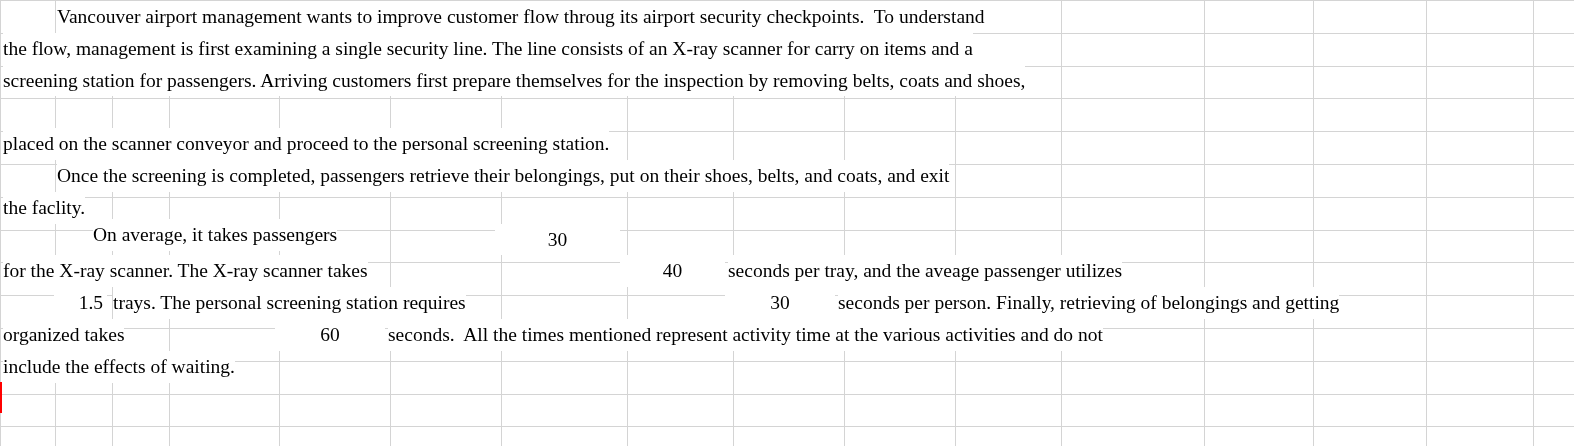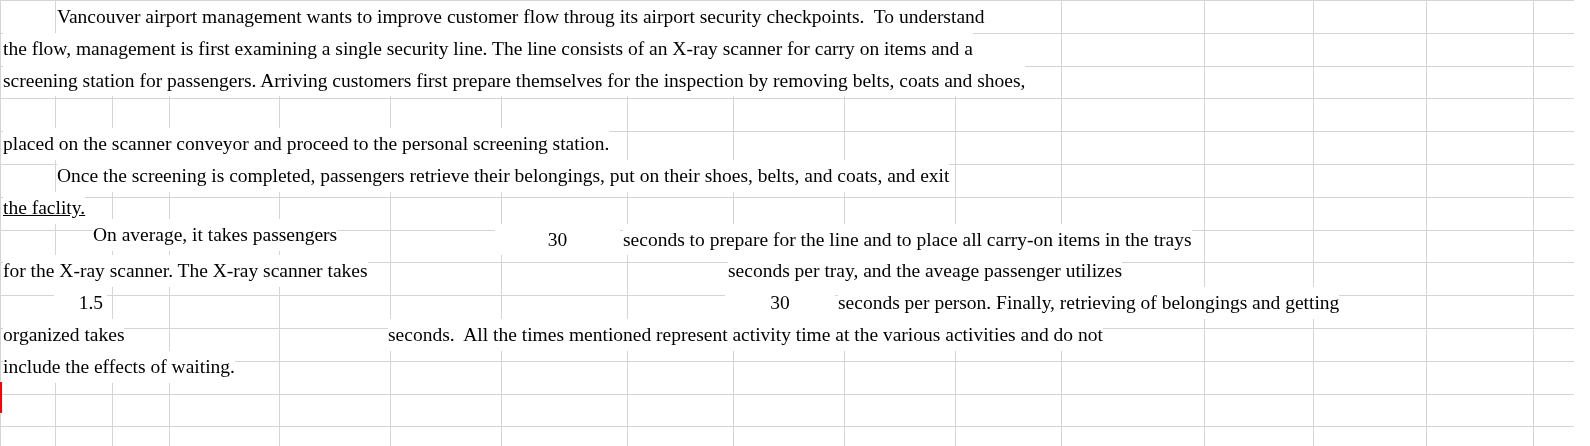--- a/index.html
+++ b/index.html
@@ -329,27 +329,29 @@
           <td style="width: 72px;"></td>
         </tr>
       </tbody>
   </table>
   <div class="overlay">
       <div class="cell-text" style="left: 57px; top: 1px;">Vancouver airport management wants to improve customer flow throug its airport security checkpoints.  To understand</div>
       <div class="cell-text" style="left: 3px; top: 32.8px;">the flow, management is first examining a single security line. The line consists of an X-ray scanner for carry on items and a</div>
       <div class="cell-text" style="left: 3px; top: 64.6px;">screening station for passengers. Arriving customers first prepare themselves for the inspection by removing belts, coats and shoes,</div>
       <div class="cell-text" style="left: 3px; top: 128.2px;">placed on the scanner conveyor and proceed to the personal screening station.</div>
       <div class="cell-text" style="left: 57px; top: 160px;">Once the screening is completed, passengers retrieve their belongings, put on their shoes, belts, and coats, and exit</div>
-      <div class="cell-text" style="left: 3px; top: 191.8px; text-decoration: underline;">the faclity.</div>
+      <div class="cell-text" style="left: 3px; top: 191.8px;">the faclity.</div>
       <div class="cell-text" style="left: 57px; top: 219px; margin-left: 36px;">On average, it takes passengers</div>
       <div class="cell-text num" style="left: 495px; top: 223.6px; width: 125px;">30</div>
-      <div class="cell-text" style="left: 623px; top: 223.6px;">seconds to prepare for the line and to place all carry-on items in the trays</div>
       <div class="cell-text" style="left: 3px; top: 255.4px;">for the X-ray scanner. The X-ray scanner takes</div>
+      <div class="cell-text num" style="left: 620px; top: 255.4px; width: 105px;">40</div>
       <div class="cell-text" style="left: 728px; top: 255.4px;">seconds per tray, and the aveage passenger utilizes</div>
       <div class="cell-text numright" style="left: 54px; top: 287.2px; width: 53px; padding-right: 4px; box-sizing: border-box;">1.5</div>
+      <div class="cell-text" style="left: 113px; top: 287.2px;">trays. The personal screening station requires</div>
       <div class="cell-text num" style="left: 725px; top: 287.2px; width: 110px;">30</div>
       <div class="cell-text" style="left: 838px; top: 287.2px;">seconds per person. Finally, retrieving of belongings and getting</div>
       <div class="cell-text" style="left: 3px; top: 319px; text-align: right;">organized takes</div>
+      <div class="cell-text num" style="left: 275px; top: 319px; width: 110px;">60</div>
       <div class="cell-text" style="left: 3px; top: 350.8px;">include the effects of waiting.</div>
       <div class="cell-text" style="left: 388px; top: 319px;">seconds.  All the times mentioned represent activity time at the various activities and do not</div>
       <div class="sel-marker" style="left: 0px; top: 381.6px; height: 31.8px; background: rgb(255, 0, 0);"></div>
     </div>
 </div>
 
 </body></html>

